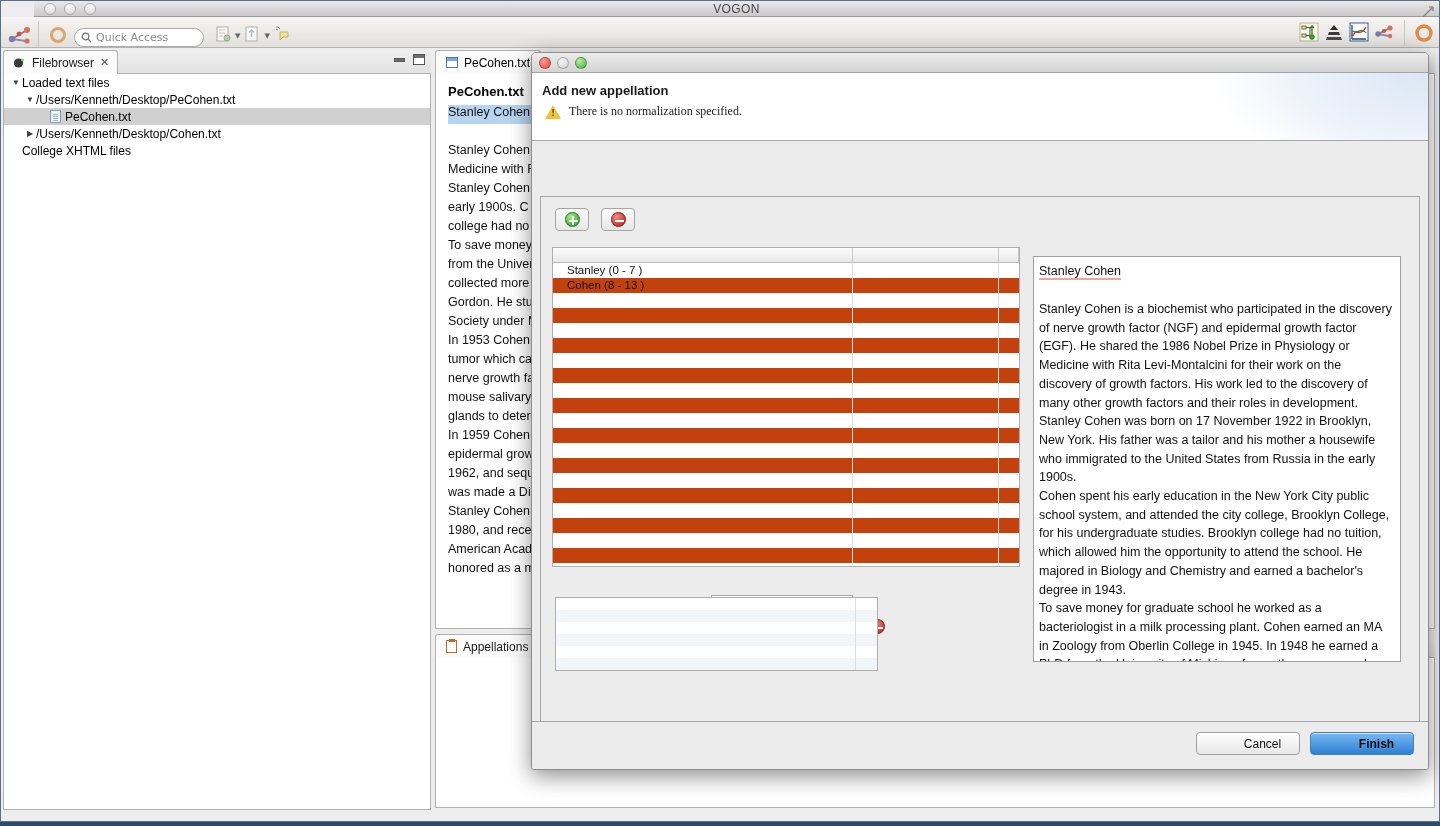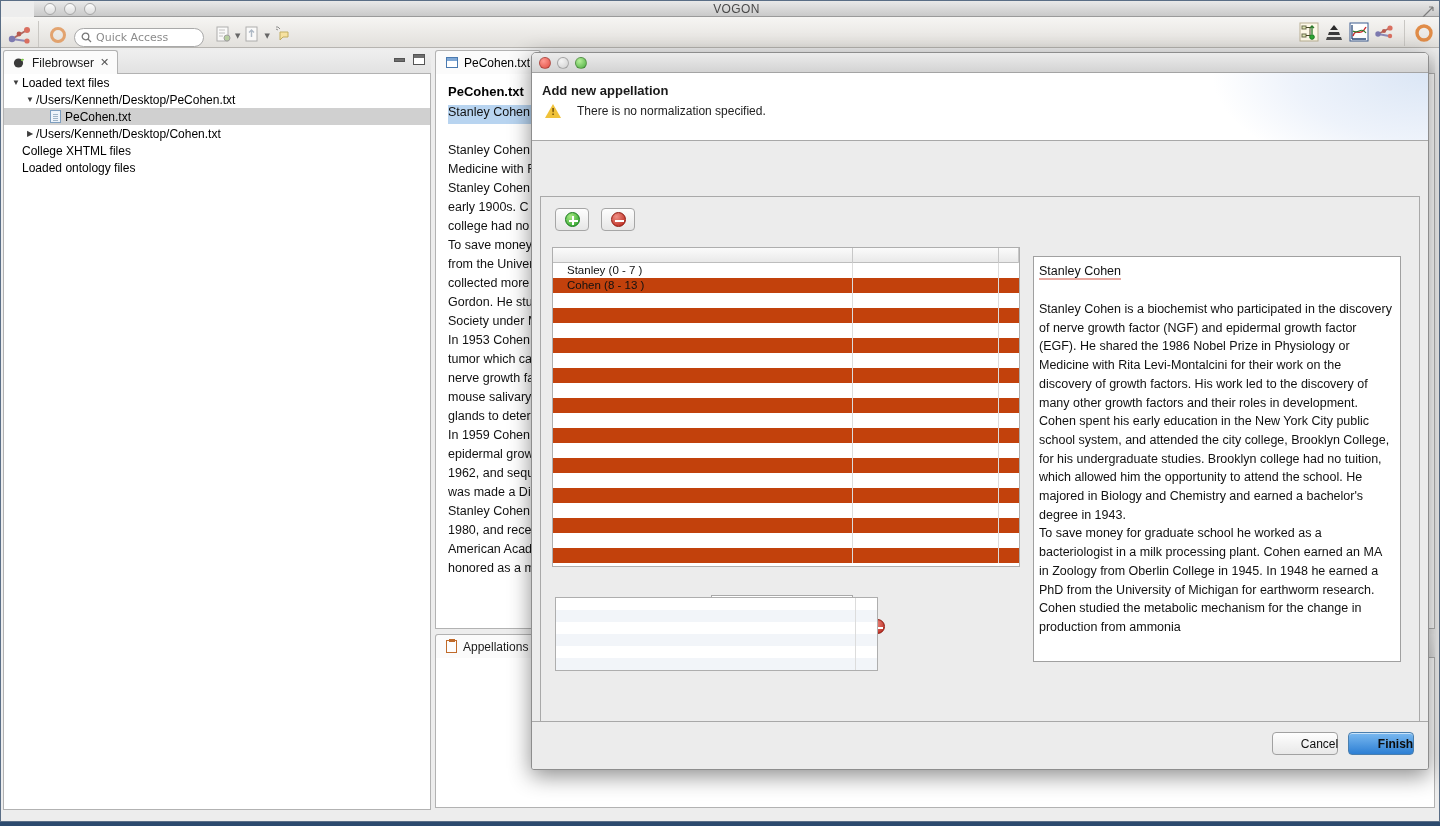--- a/index.html
+++ b/index.html
@@ -192,21 +192,21 @@
   }
   #dlg-msgrow{ display:flex; align-items:center; gap:8px; padding-left:3px;}
   .warn-tri{
     width:0;height:0;border-left:8px solid transparent;border-right:8px solid transparent;
     border-bottom:14px solid #f0c23a; position:relative;
   }
   .warn-tri::after{
     content:"!"; position:absolute; left:-2px; top:4px; width:4px;
     font-size:8px; font-weight:bold; color:#6a4a06; text-align:center;
   }
-  #dlg-msg{ font-size:12px; color:#222; font-family:Liberation Sans, sans-serif;margin-left:8px;}
+  #dlg-msg{ font-size:12px; color:#222; font-family:Liberation Serif, serif;}
 
   #dlg-content{
     position:absolute; left:8px; top:143px; right:8px; height:526px;
     background:#ececec; border:1px solid #a9a9a9;
   }
   #dlg-btnrow{ padding:11px 0 0 14px; display:flex; gap:12px;}
   .sq-btn{
     width:34px;height:23px;border:1px solid #a6a6a6;border-radius:4px;
     background:linear-gradient(#fdfdfd,#e6e6e6);
     display:flex;align-items:center;justify-content:center;
@@ -274,21 +274,21 @@
   .rt-row.alt{ background:#f2f5f9; }
   .rt-c1{ width:300px; border-right:1px solid #dcdcdc; }
   .rt-c2{ width:21px; }
 
   #dlg-footer{
     position:absolute; left:0; right:0; bottom:0; height:48px;
     background:#ececec; border-top:1px solid #a8a8a8;
   }
   #dlg-footer .btns{ position:absolute; right:14px; top:10px; display:flex; gap:10px;}
   .wiz-btn{
-    width:66px;height:23px;border-radius:4px;border:1px solid #a1a1a1;
+    width:104px;height:23px;border-radius:4px;border:1px solid #a1a1a1;
     background:linear-gradient(#fefefe,#e8e8e8);
     font-size:12px; color:#111; display:flex; align-items:center; justify-content:center;
     font-family:"Liberation Sans", sans-serif;
     padding-left:29px;
   }
   .wiz-btn.primary{
     background:linear-gradient(#7ab9f0,#2d7fd4);
     border:1px solid #4a7fae; color:#0d0d0d; font-weight:bold;
     box-shadow:inset 0 1px 0 rgba(255,255,255,.6);
   }
@@ -449,26 +449,20 @@
     <span style="width:20px"></span>
     <span class="twisty">▶</span>
 
     <span>/Users/Kenneth/Desktop/Cohen.txt</span>
   </div>
   <div class="tree-row">
     <span style="width:6px"></span>
     <span class="twisty"></span>
 
     <span>College XHTML files</span>
-  </div>
-  <div class="tree-row">
-    <span style="width:6px"></span>
-    <span class="twisty"></span>
-
-    <span>Loaded ontology files</span>
   </div>
           </div>
       </div>
     </div>
 
     <div id="editor-area">
       <div id="editor-tabrow">
         <div id="editor-tab">
           <span class="txt-icon"></span>
           <span>PeCohen.txt</span>
@@ -661,20 +655,21 @@
   </div>
         </div>
     </div>
 
     <div id="preview">
       <div id="preview-heading">
         <span>Stanley Cohen</span>
       </div>
       <div id="preview-body">
           <p>Stanley Cohen is a biochemist who participated in the discovery of nerve growth factor (NGF) and epidermal growth factor (EGF).  He shared the 1986 Nobel Prize in Physiology or Medicine with Rita Levi-Montalcini for their work on the discovery of growth factors.  His work led to the discovery of many other growth factors and their roles in development.</p>
+          <p>Stanley Cohen was born on 17 November 1922 in Brooklyn, New York.  His father was a tailor and his mother a housewife who immigrated to the United States from Russia in the early 1900s.</p>
           <p>Cohen spent his early education in the New York City public school system, and attended the city college, Brooklyn College, for his undergraduate studies.  Brooklyn college had no tuition, which allowed him the opportunity to attend the school.   He majored in Biology and Chemistry and earned a bachelor's degree in 1943.</p>
           <p>To save money for graduate school he worked as a bacteriologist in a milk processing plant.  Cohen earned an MA in Zoology from Oberlin College in 1945.  In 1948 he earned a PhD from the University of Michigan for earthworm research.  Cohen studied the metabolic mechanism for the change in production from ammonia</p>
         </div>
     </div>
 
 
     <div class="form-row" style="left:14px; top:398px;">
       <span class="form-label">Interpretation</span>
       <span class="txt-field"><span></span></span>
     </div>

